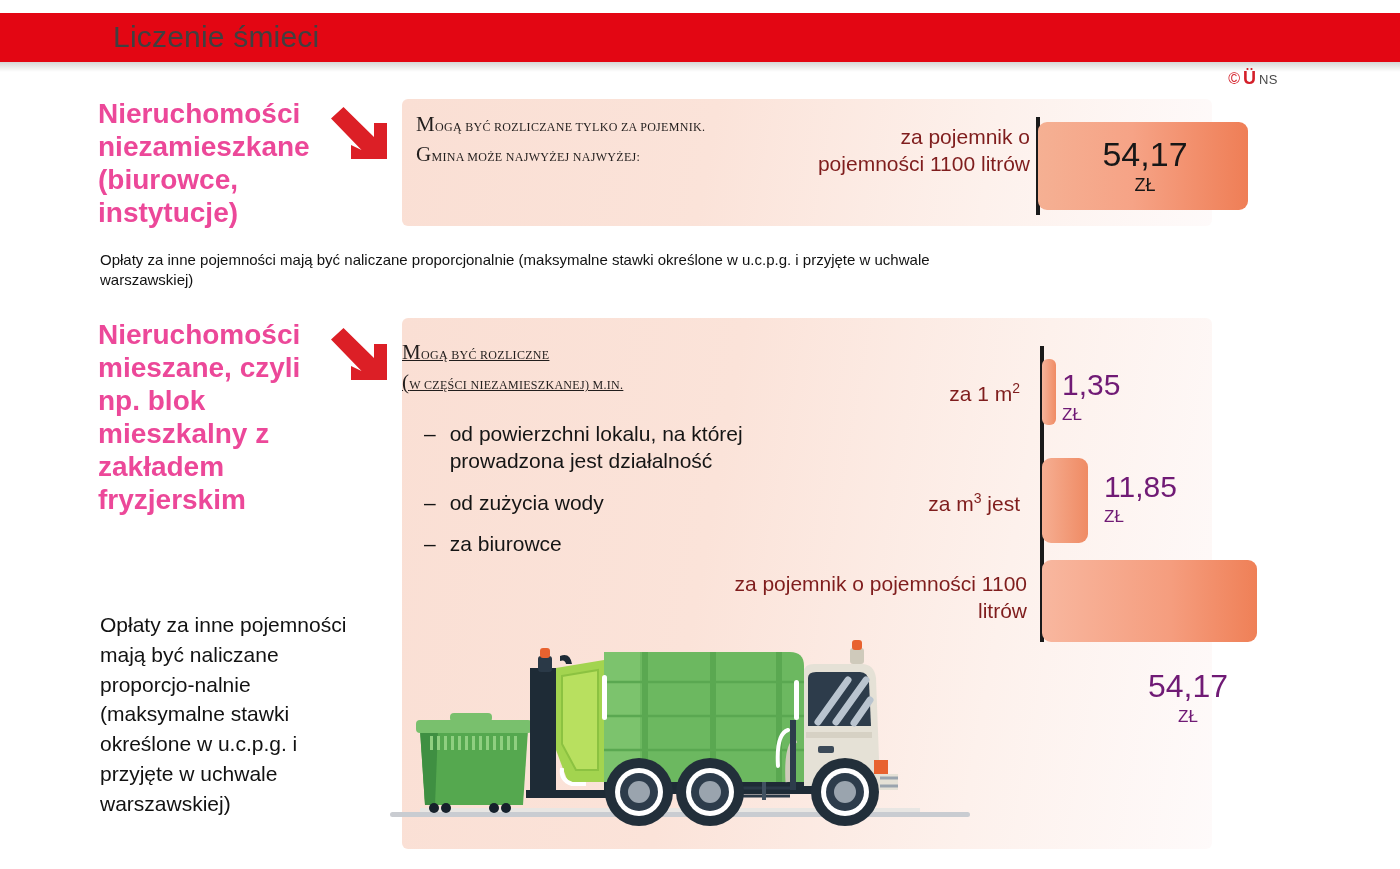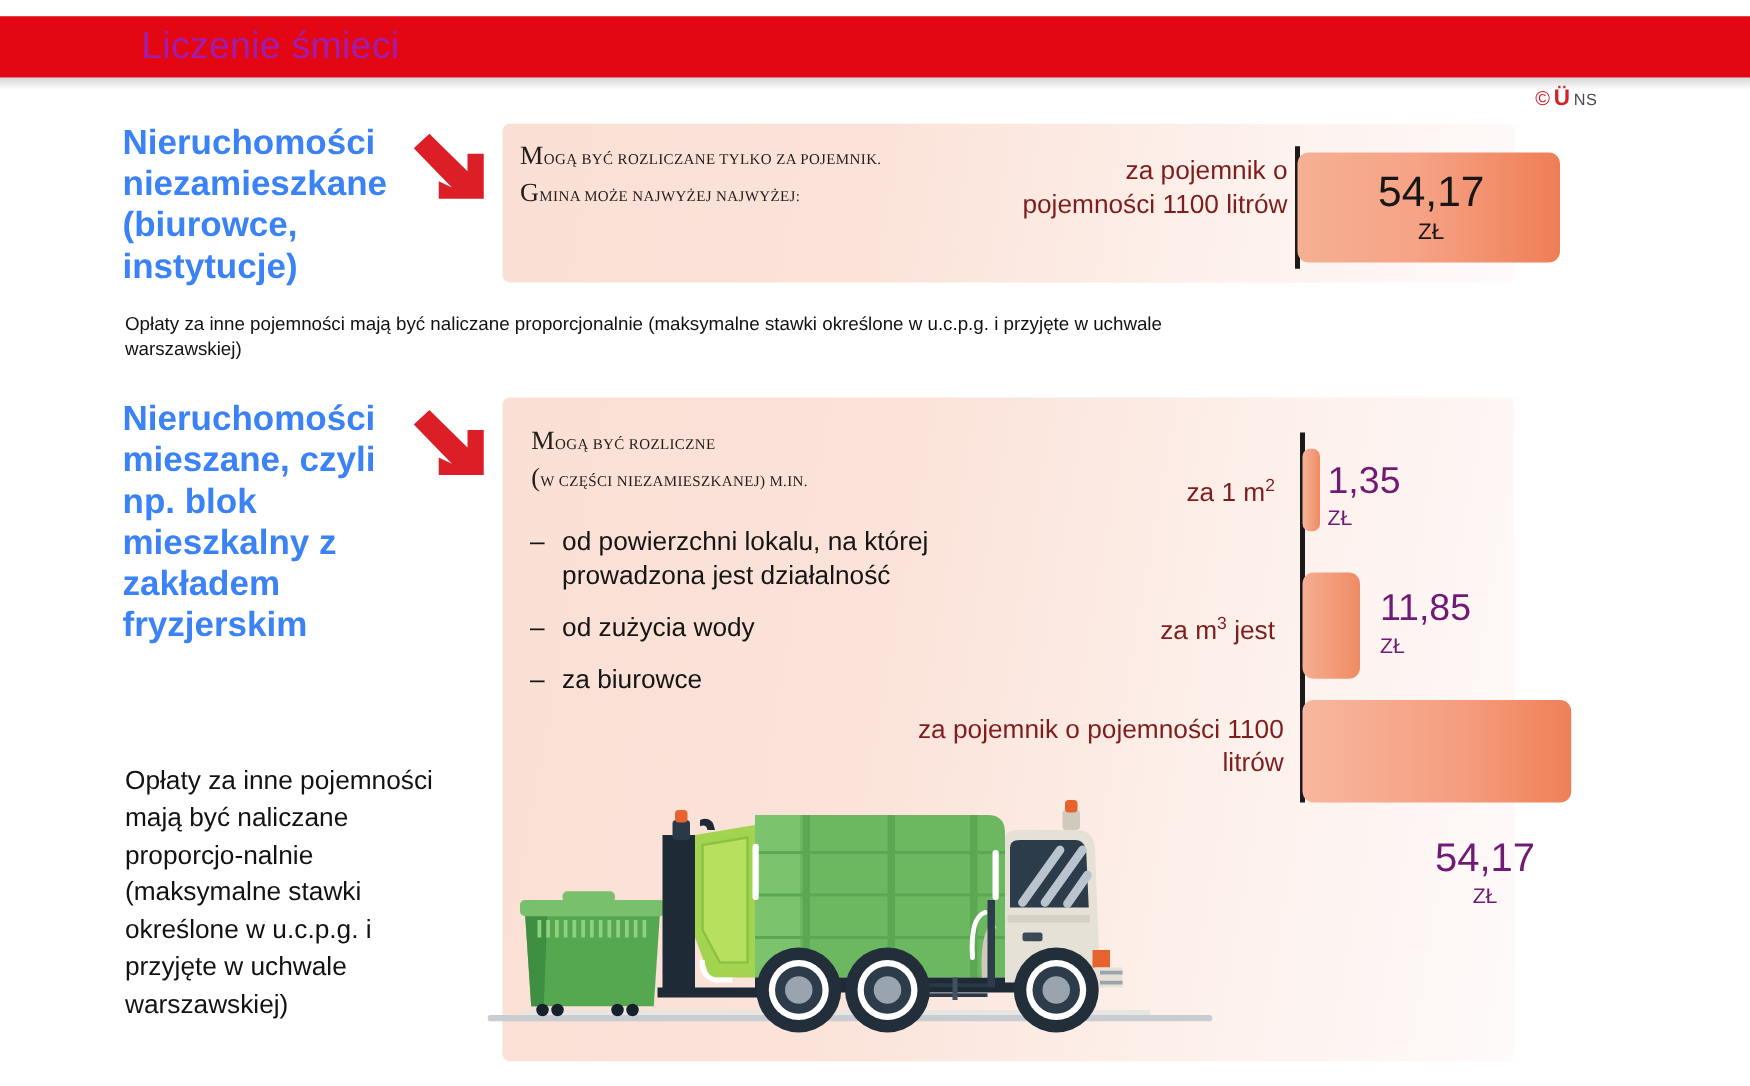--- a/index.html
+++ b/index.html
@@ -11,42 +11,42 @@
     overflow:hidden;
   }
 
   
   #header-bar {
     position:absolute; left:0; top:13px; width:1400px; height:49px;
     background:#e30613;
   }
   #header-title {
     position:absolute; left:113px; top:20px;
-    font-size:30px; color:#a21caf; letter-spacing:.2px;
+    font-size:30px; color:#404040; letter-spacing:.2px;
     white-space:nowrap;
   }
   #header-shadow {
     position:absolute; left:0; top:62px; width:1400px; height:10px;
     background:linear-gradient(to bottom, rgba(0,0,0,.16), rgba(0,0,0,0));
   }
 
   
   #logo {
     position:absolute; right:122px; top:68px;
     display:flex; align-items:baseline; gap:3px;
     font-size:17px;
   }
   #logo .copy { color:#d4202a; font-size:16px; }
   #logo .u { color:#d4202a; font-weight:bold; font-size:18px; }
   #logo .ns { color:#4a4a4a; font-size:13px; letter-spacing:.5px; }
 
   
   .red-heading {
     position:absolute;
-    color:#3b82f6; font-weight:bold; font-size:28px; line-height:1.18;
+    color:#ec4899; font-weight:bold; font-size:28px; line-height:1.18;
   }
   #heading-1 { left:98px; top:97px; width:240px; }
   #heading-2 { left:98px; top:318px; width:240px; }
 
   
   .arrow-badge { position:absolute; width:66px; height:62px; }
   #arrow-1 { left:327px; top:104px; }
   #arrow-2 { left:327px; top:325px; }
 
   
@@ -63,21 +63,21 @@
     position:absolute;
     font-family:"Liberation Serif", serif;
     color:#211d1c;
     letter-spacing:.3px;
   }
   .caps-text .big { font-size:21px; }
   .caps-text .sm  { font-size:12px; }
   .caps-line { white-space:nowrap; margin-bottom:5px; }
 
   #panel1-text { left:416px; top:112px; }
-  #panel2-text { left:425px; top:340px; }
+  #panel2-text { left:402px; top:340px;text-decoration:underline; }
 
   
   #bullets {
     position:absolute; left:424px; top:420px; width:430px;
     font-size:21px; color:#151515; line-height:1.3;
   }
   #bullets .bullet-row { display:flex; gap:14px; margin-bottom:14px; }
   #bullets .dash { flex:0 0 auto; }
 
   

